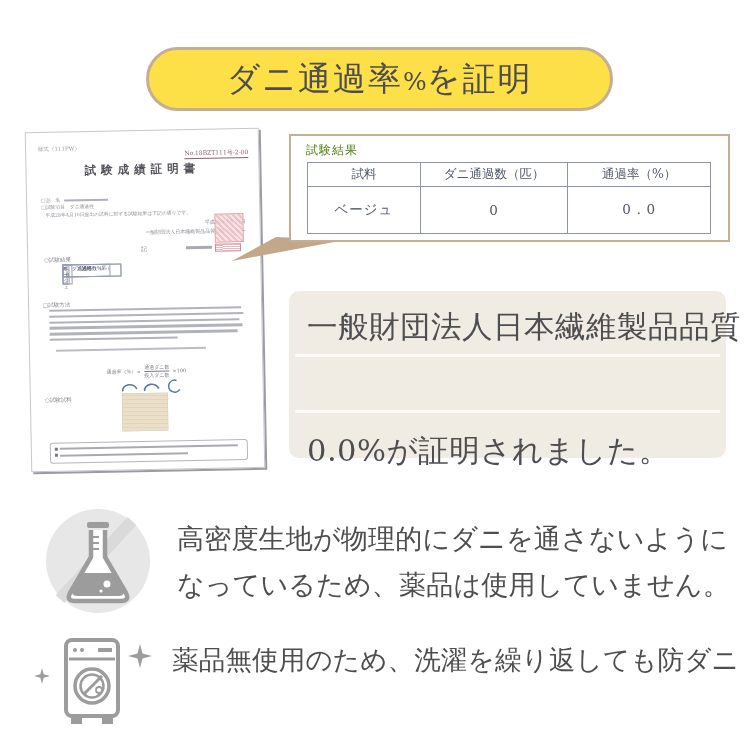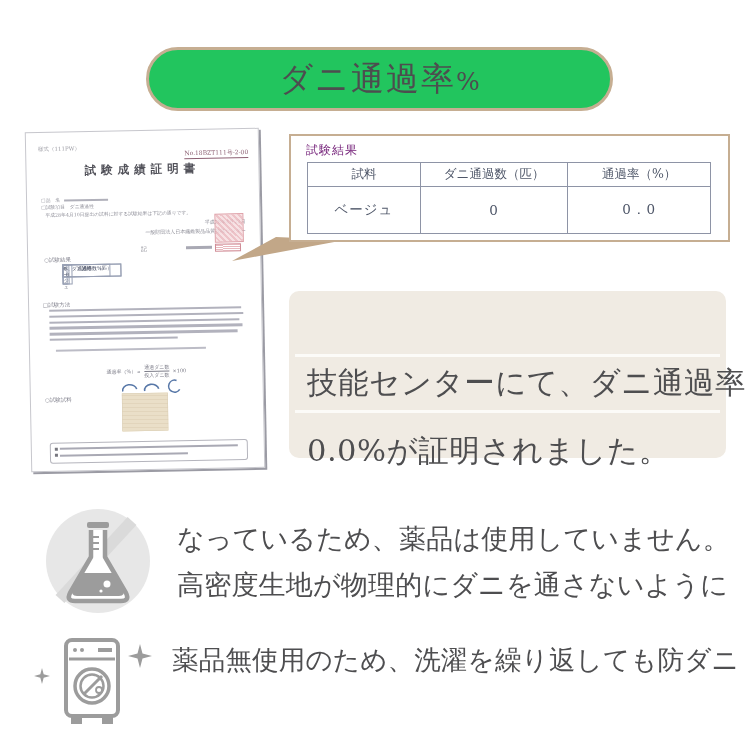--- a/index.html
+++ b/index.html
@@ -3,21 +3,21 @@
 <meta charset="utf-8">
 <style>
   html,body{margin:0;padding:0;background:#ffffff;}
   #canvas{position:relative;width:750px;height:750px;background:#ffffff;overflow:hidden;
           font-family:"DejaVu Serif","Liberation Serif",serif;color:#4b4b4d;}
   .abs{position:absolute;}
 
   
   .title-pill{left:146px;top:47px;width:461px;height:58px;border:3px solid #c6ae92;
               border-radius:34px;display:flex;align-items:baseline;justify-content:center;
-              background:#22c55e;}
+              background:#fde047;}
   .title-pill .t-txt{font-size:33px;color:#4d4d4f;letter-spacing:2px;line-height:58px;}
   .title-pill .t-num{font-size:41px;color:#4d4d4f;letter-spacing:1px;}
   .title-pill .t-pct{font-size:25px;color:#4d4d4f;}
 
   
   .cert{left:28px;top:130px;width:232px;height:338px;background:#fff;
         border:1px solid #c7c7cd;box-shadow:2px 2px 0 #9b9ba4;
         transform:rotate(-1.1deg);font-family:"DejaVu Serif","Liberation Serif",serif;}
   .cert *{position:absolute;}
   .c-formno{left:12px;top:13px;font-size:5.5px;color:#9a9aa2;}
@@ -52,21 +52,21 @@
           box-shadow:inset 0 0 0 0.5px #d8cdb4;
           background-image:repeating-linear-gradient(0deg,#eadfc8 0 3px,#e2d5bc 3px 4px);}
   .clips{left:86px;top:247px;}
   .footnote{left:18px;top:310px;width:196px;height:19px;border:0.6px solid #b5b5bd;border-radius:3px;}
   .footnote .fn-row{position:static;display:flex;align-items:center;gap:2px;margin:3.5px 0 0 4px;}
   .footnote .sq{position:static;width:3px;height:3px;background:#77777f;}
   .footnote .fbar{position:static;height:2px;background:#a9a9b4;}
 
   
   .result-panel{left:289px;top:134px;width:437px;height:104px;border:2px solid #c6ae92;background:#fff;}
-  .rp-label{position:absolute;left:15px;top:6px;font-size:12px;color:#701a75;letter-spacing:1px;}
+  .rp-label{position:absolute;left:15px;top:6px;font-size:12px;color:#4d7c0f;letter-spacing:1px;}
   .rp-table{position:absolute;left:16px;top:26px;width:404px;border-collapse:collapse;}
   .rp-table th,.rp-table td{border:1px solid #8e94a6;color:#4e5668;font-weight:400;text-align:center;}
   .rp-table th{height:21px;font-size:12.5px;}
   .rp-table td{height:44px;font-size:13.5px;letter-spacing:1px;}
   .col-a{width:113px;} .col-b{width:148px;} .col-c{width:143px;}
 
   
   .wedge{left:225px;top:230px;}
 
   
@@ -81,20 +81,21 @@
   .spark{color:#9c9c9c;}
 </style>
 </head>
 <body>
 
 <div id="canvas">
 
   <div class="abs title-pill">
     <span class="t-txt">ダニ通過率</span>
     <span class="t-pct">%</span>
+    <span class="t-txt">を証明</span>
   </div>
 
   <div class="abs cert">
     <div class="c-formno">様式（111PW）</div>
     <div class="c-docno">No.18BZT111号-2-00</div>
     <div class="c-title">試験成績証明書</div>
 
     <div class="c-line" style="left:14px;top:64px;">
       <span style="position:static;">□品　名</span>
       <span class="bar" style="width:44px;margin-left:3px;"></span>
@@ -183,41 +184,41 @@
       <tr>
         <td>ベージュ</td>
         <td>0</td>
         <td>0．0</td>
       </tr>
     </tbody>
       </table>
   </div>
 
   <div class="abs statement">
+    <div class="st-line" style="top:10px;">一般財団法人日本繊維製品品質</div>
     <div class="st-rule" style="top:63px;"></div>
-    <div class="st-line" style="top:66px;">技能センターにて、ダニ通過率</div>
     <div class="st-rule" style="top:119px;"></div>
     <div class="st-line" style="top:134px;">0.0%が証明されました。</div>
   </div>
 
   <svg class="abs" style="left:44px;top:507px;" width="108" height="108" viewBox="0 0 108 108">
     <circle cx="54" cy="54" r="52" fill="#e7e7e7"></circle>
     <line x1="88" y1="14" x2="16" y2="92" stroke="#dadada" stroke-width="12"></line>
     <rect x="43" y="15" width="22" height="6" rx="2" fill="#9c9c9c"></rect>
     <path d="M47 23 L47 50 L26 86 Q22 94 31 94 L77 94 Q86 94 82 86 L61 50 L61 23" fill="#ffffff" stroke="#9c9c9c" stroke-width="4.5" stroke-linejoin="round"></path>
     <path d="M38 66 L70 66 L79 82 Q82 89 75 89 L33 89 Q26 89 29 82 Z" fill="#9c9c9c"></path>
     <circle cx="63" cy="77" r="3.5" fill="#ffffff"></circle>
     <circle cx="57" cy="84" r="1.6" fill="#ffffff"></circle>
     <line x1="49" y1="30" x2="55" y2="30" stroke="#9c9c9c" stroke-width="2"></line>
     <line x1="49" y1="36" x2="55" y2="36" stroke="#9c9c9c" stroke-width="2"></line>
     <line x1="49" y1="42" x2="55" y2="42" stroke="#9c9c9c" stroke-width="2"></line>
   </svg>
   <div class="abs feat-text" style="left:177px;top:516px;">
+    <div>高密度生地が物理的にダニを通さないように</div>
     <div>なっているため、薬品は使用していません。</div>
-    <div>高密度生地が物理的にダニを通さないように</div>
   </div>
 
   <svg class="abs" style="left:62px;top:636px;" width="60" height="94" viewBox="0 0 60 94">
     <rect x="4" y="4" width="52" height="76" rx="6" fill="#ffffff" stroke="#9c9c9c" stroke-width="4"></rect>
     <circle cx="13" cy="14" r="2" fill="#9c9c9c"></circle>
     <circle cx="20" cy="14" r="2" fill="#9c9c9c"></circle>
     <line x1="36" y1="14" x2="50" y2="14" stroke="#9c9c9c" stroke-width="4"></line>
     <line x1="7" y1="23" x2="53" y2="23" stroke="#9c9c9c" stroke-width="3"></line>
     <circle cx="30" cy="50" r="17" fill="none" stroke="#9c9c9c" stroke-width="3.5"></circle>
     <circle cx="30" cy="50" r="11.5" fill="none" stroke="#9c9c9c" stroke-width="2.5"></circle>

